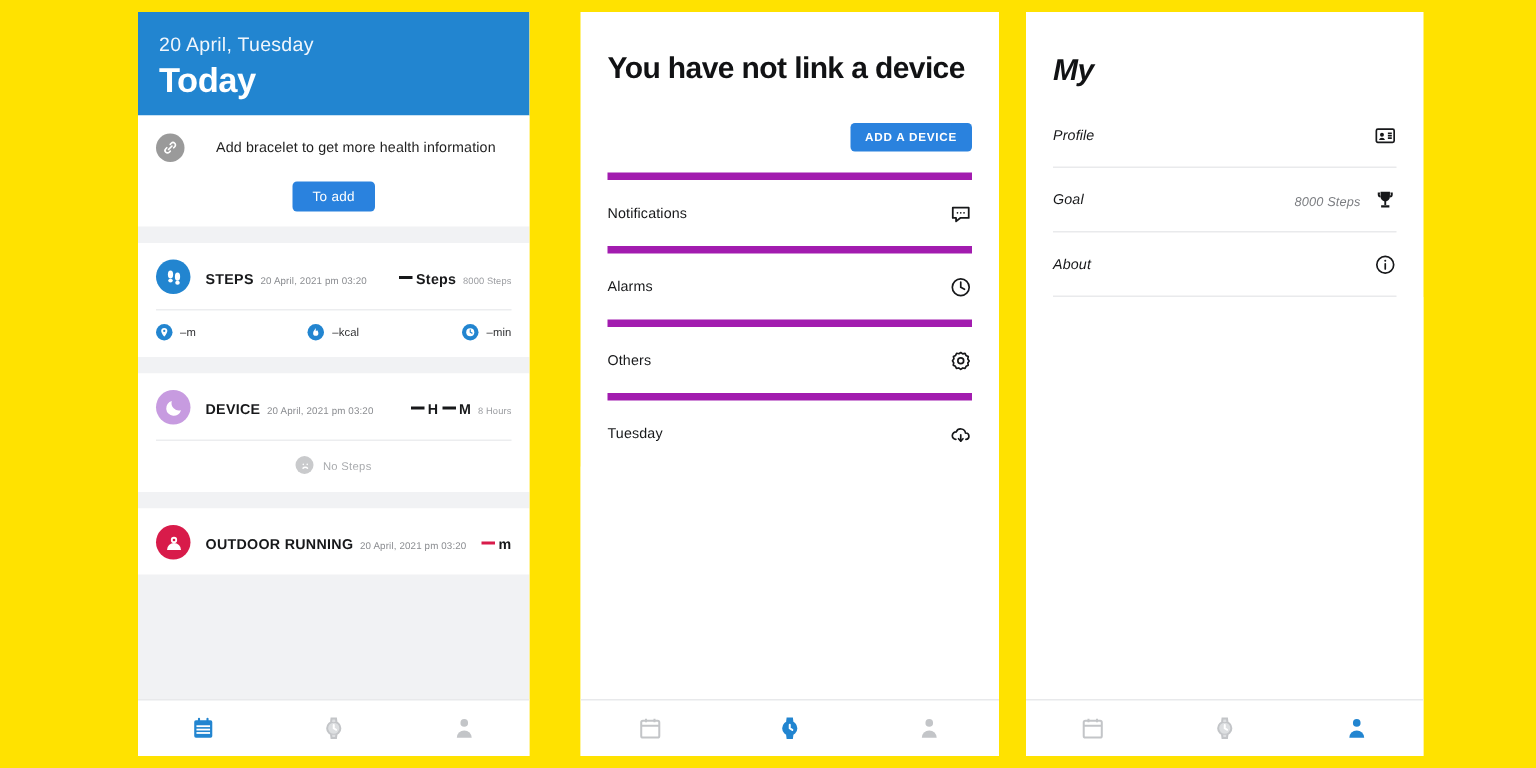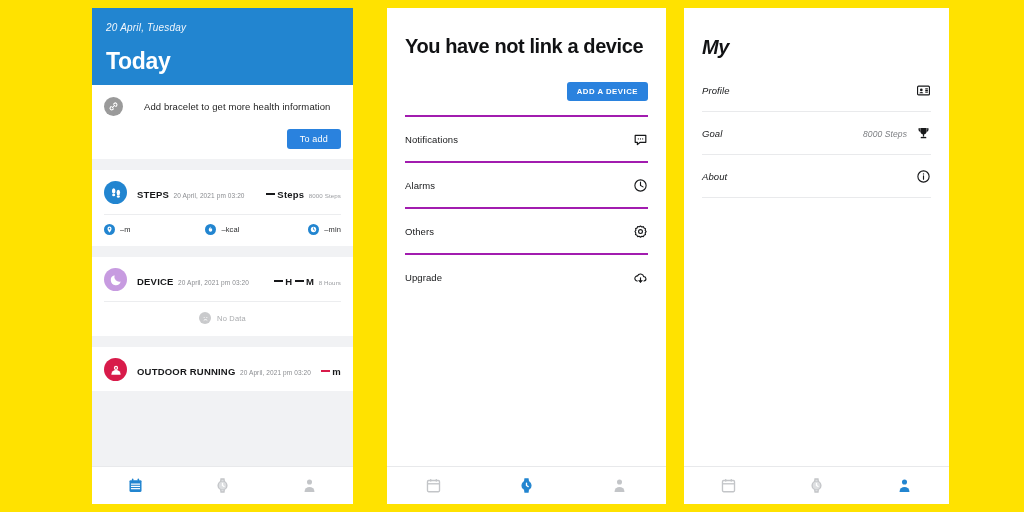--- a/index.html
+++ b/index.html
@@ -29,25 +29,24 @@
   #phone-my    { left: 684px; width: 265px; }
 
   
   .today-header {
     background: #2285D0;
     padding: 14px 14px 12px 14px;
     color: #fff;
     flex: 0 0 auto;
   }
   .today-date {
-    font-size: 10px;
+    font-size: 13px;
     letter-spacing: .2px;
     color: #F0F6FC;
-    margin-bottom: 16px;
-    font-style: italic;
+    margin-bottom: 4px;
   }
   .today-title {
     font-size: 23px;
     font-weight: bold;
     letter-spacing: -.3px;
     line-height: 1.05;
   }
 
   .bracelet-card {
     background: #fff;
@@ -57,21 +56,21 @@
   .bracelet-row { display: flex; align-items: center; gap: 21px; }
   .bracelet-badge {
     width: 19px; height: 19px; border-radius: 50%;
     background: #9A9A9A; flex: 0 0 auto;
     display: flex; align-items: center; justify-content: center;
   }
   .bracelet-text {
     font-size: 9.5px; color: #1F1F1F; font-weight: 500;
     letter-spacing: .1px;
   }
-  .bracelet-actions { display: flex; justify-content: flex-end; margin-top: 13px; }
+  .bracelet-actions { display: flex; justify-content: center; margin-top: 13px; }
   .btn-toadd {
     background: #2A82DE; color: #fff;
     font-size: 9px; font-weight: 500;
     padding: 5px 13px; border-radius: 3px;
     border: none; letter-spacing: .2px;
   }
 
   .gap { background: #F1F2F4; height: 11px; flex: 0 0 auto; }
 
   .metric-card { background: #fff; flex: 0 0 auto; }
@@ -149,21 +148,21 @@
   }
   .device-actions { display: flex; justify-content: flex-end; margin-top: 24px; }
   .btn-adddevice {
     background: #2A82DE; color: #fff; border: none;
     font-size: 7.8px; font-weight: bold; letter-spacing: .5px;
     padding: 5px 10px; border-radius: 3px;
   }
   .menu-list { padding: 0 18px; flex: 0 0 auto; margin-top: 14px; }
   .menu-item {
     display: flex; align-items: center;
-    border-top: 2px solid #a21caf;
+    border-top: 5px solid #a21caf;
     padding: 15px 0 14px 0;
   }
   .menu-label {
     flex: 1 1 auto; font-size: 9.5px; color: #17181A; letter-spacing: .1px;
   }
   .menu-glyph { flex: 0 0 auto; display: flex; align-items: center; }
 
   
   .my-body { padding: 28px 18px 0 18px; flex: 0 0 auto; font-style: italic; }
   .my-title {
@@ -292,21 +291,21 @@
       </div>
       <div class="metric-divider"></div>
       <div class="nodata-row">
         <span class="nodata-face">
           <svg width="9" height="9" viewBox="0 0 24 24" fill="none" stroke="#ffffff" stroke-width="2.6" stroke-linecap="round">
             <path d="M8.5 9.5 L8.5 9.6"></path>
               <path d="M15.5 9.5 L15.5 9.6"></path>
             <path d="M8 16.5 a5 5 0 0 1 8 0"></path>
           </svg>
         </span>
-        <span class="nodata-text">No Data</span>
+        <span class="nodata-text">No Steps</span>
       </div>
     </div>
 
     <div class="gap"></div>
 
     <div class="metric-card">
       <div class="metric-head">
         <span class="metric-icon ic-run">
           <svg width="14" height="14" viewBox="0 0 24 24" fill="#ffffff">
             <circle cx="12" cy="8.5" r="3.6"></circle>
@@ -390,21 +389,21 @@
         <span class="menu-label">Others</span>
         <span class="menu-glyph">
           <svg width="15" height="15" viewBox="0 0 24 24" fill="none" stroke="#17181A" stroke-width="1.8" stroke-linejoin="round">
             <path d="M12 3.2 l2.1 1.5 2.5-.5 1.1 2.3 2.3 1.1-.5 2.5 1.5 2.1-1.5 2.1.5 2.5-2.3 1.1-1.1 2.3-2.5-.5-2.1 1.5-2.1-1.5-2.5.5-1.1-2.3-2.3-1.1.5-2.5L3.2 12l1.5-2.1-.5-2.5 2.3-1.1 1.1-2.3 2.5.5z"></path>
             <circle cx="12" cy="12" r="3.1"></circle>
           </svg>
         </span>
       </div>
 
       <div class="menu-item">
-        <span class="menu-label">Upgrade</span>
+        <span class="menu-label">Tuesday</span>
         <span class="menu-glyph">
           <svg width="15" height="15" viewBox="0 0 24 24" fill="none" stroke="#17181A" stroke-width="1.8" stroke-linecap="round" stroke-linejoin="round">
             <path d="M6.8 17.5a4 4 0 0 1 .4-8 5.2 5.2 0 0 1 9.9 1.2 3.4 3.4 0 0 1 .4 6.8"></path>
             <path d="M12 12.5 L12 19"></path>
             <path d="M9.6 16.8 L12 19.3 L14.4 16.8"></path>
           </svg>
         </span>
       </div>
     </div>
 

